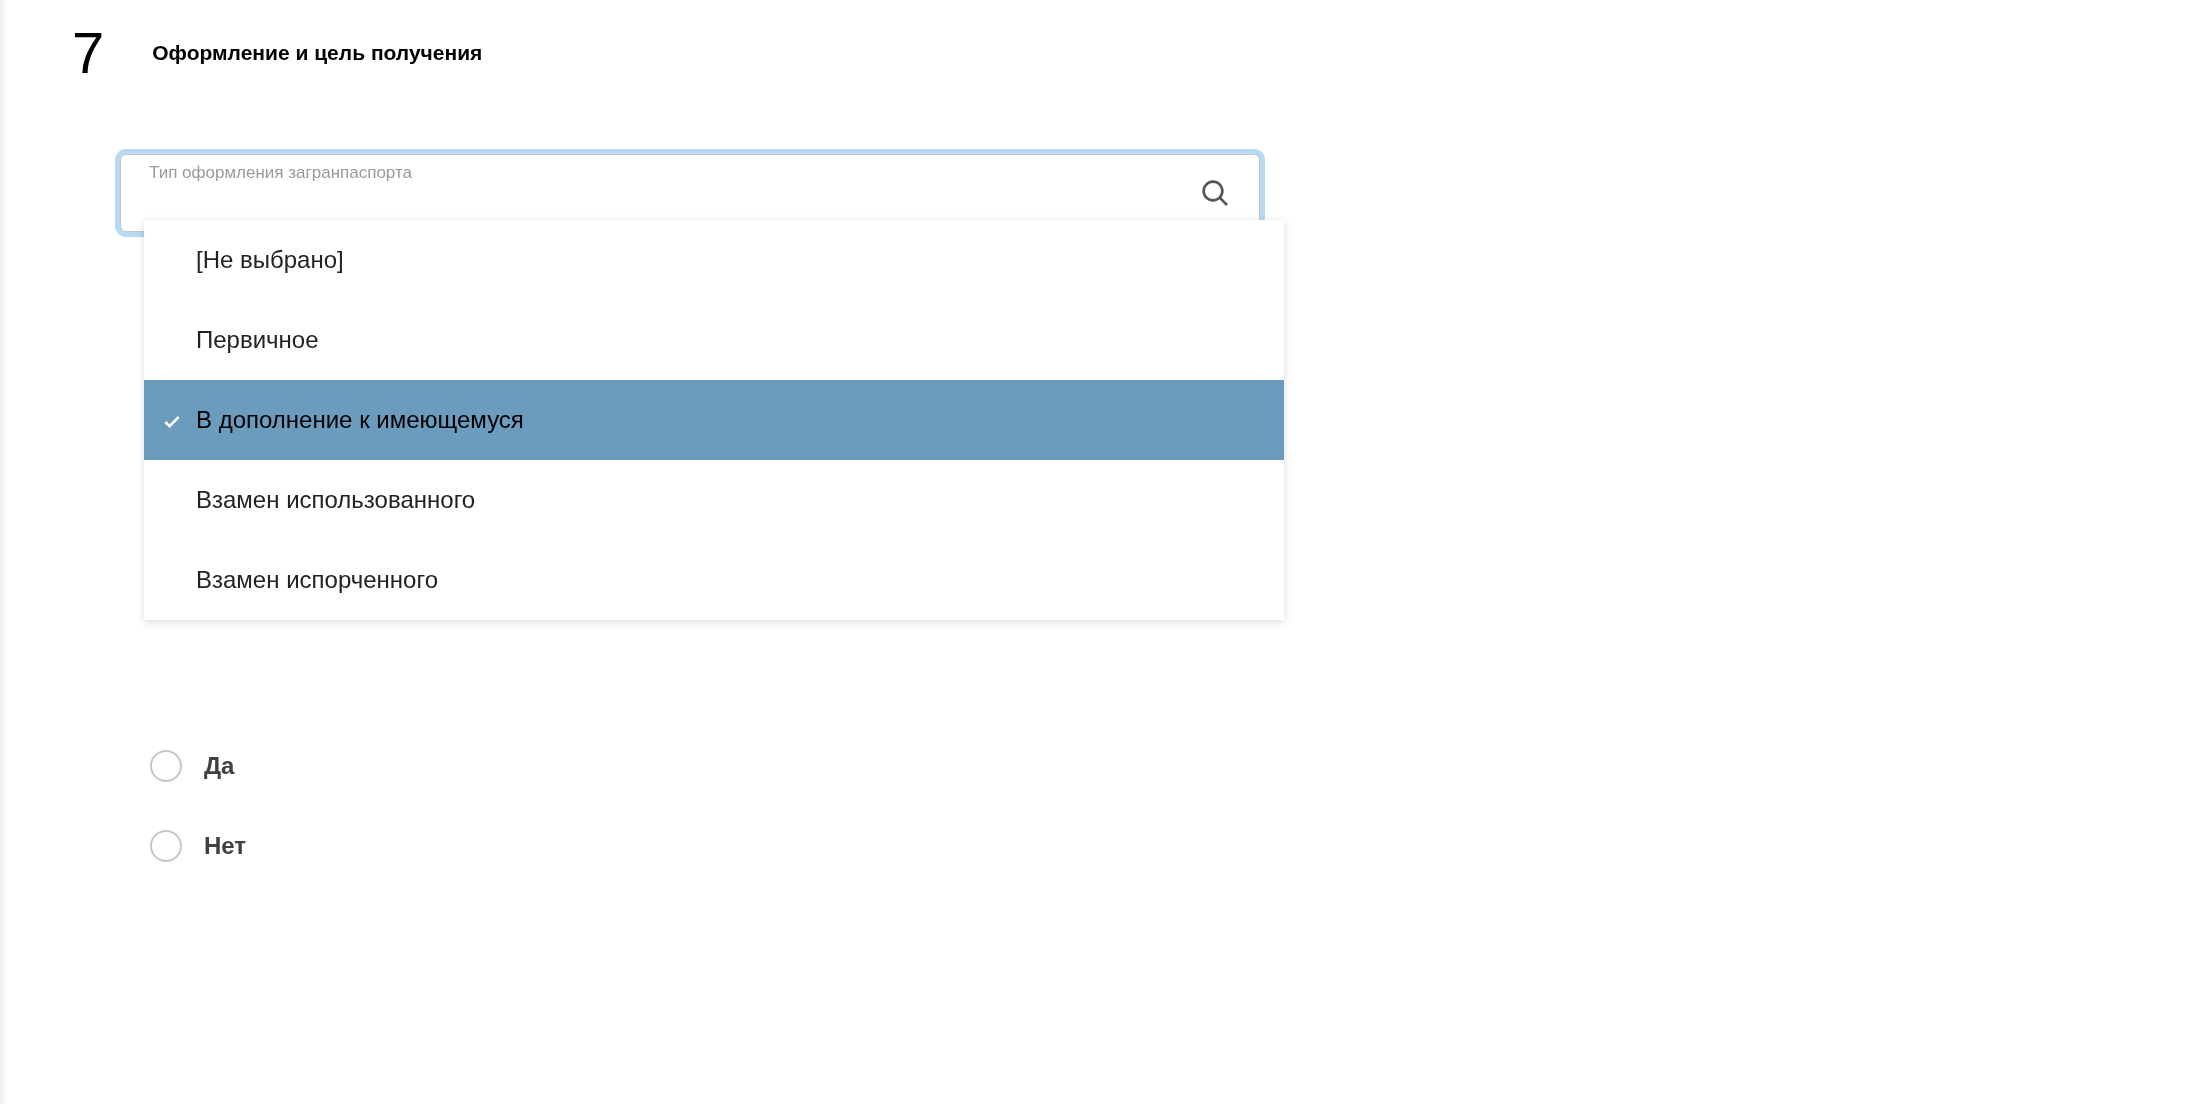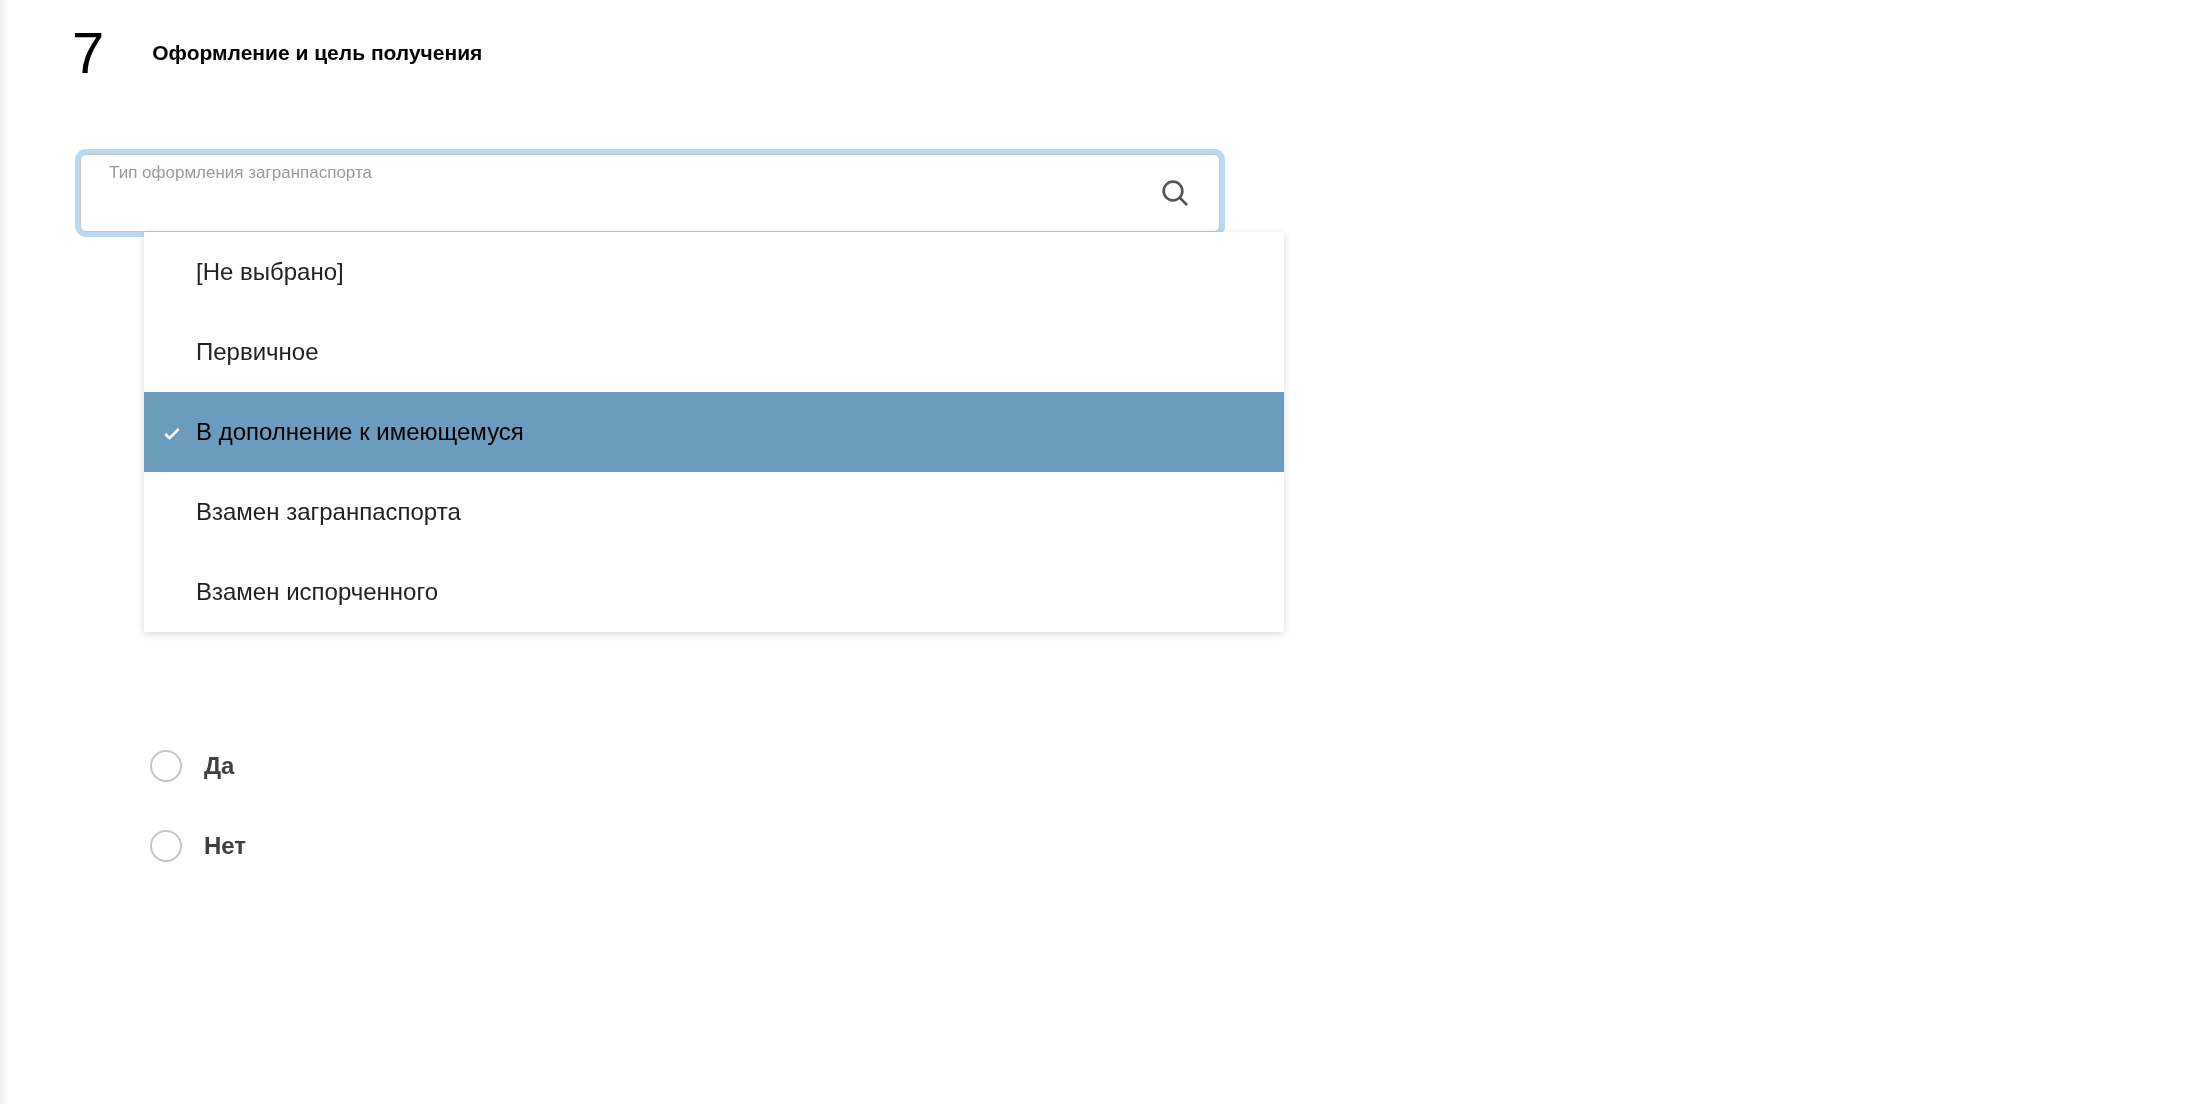--- a/index.html
+++ b/index.html
@@ -28,21 +28,21 @@
       font-family: "Helvetica Neue", Arial, sans-serif;
     }
     .step-title {
       font-size: 21px;
       font-weight: 600;
       color: #000;
       line-height: 1.2;
       margin-top: 16px;
     }
     .form-area {
-      padding-left: 80px;
+      padding-left: 120px;
       position: relative;
     }
     .select-field {
       width: 1140px;
       height: 78px;
       border: 1px solid #c6c6c6;
       border-radius: 6px;
       box-shadow: 0 0 0 5px #b8d9f2;
       position: relative;
       background: #fff;
@@ -76,21 +76,21 @@
       height: 32px;
       color: #555;
     }
     .dropdown {
       width: 1140px;
       background: #fff;
       box-shadow: 0 2px 8px rgba(0,0,0,0.15);
       margin-top: 0;
       position: absolute;
       left: 144px;
-      top: 78px;
+      top: 66px;
       z-index: 10;
     }
     .dropdown-item {
       height: 80px;
       display: flex;
       align-items: center;
       padding-left: 52px;
       font-size: 24px;
       color: #222;
       position: relative;
@@ -180,21 +180,21 @@
       <div class="dropdown-item selected">
         <span class="check-icon">
           <svg viewBox="0 0 24 24" fill="none" stroke="currentColor" stroke-width="3">
               <polyline points="4 12 9 17 20 6"></polyline>
             </svg>
         </span>
         <span>В дополнение к имеющемуся</span>
       </div>
       <div class="dropdown-item">
 
-        <span>Взамен загранпаспорта</span>
+        <span>Взамен использованного</span>
       </div>
       <div class="dropdown-item">
 
         <span>Взамен испорченного</span>
       </div>
     </div>
 
     <div class="radios">
       <div class="radio-item">
         <div class="radio-circle"></div>

